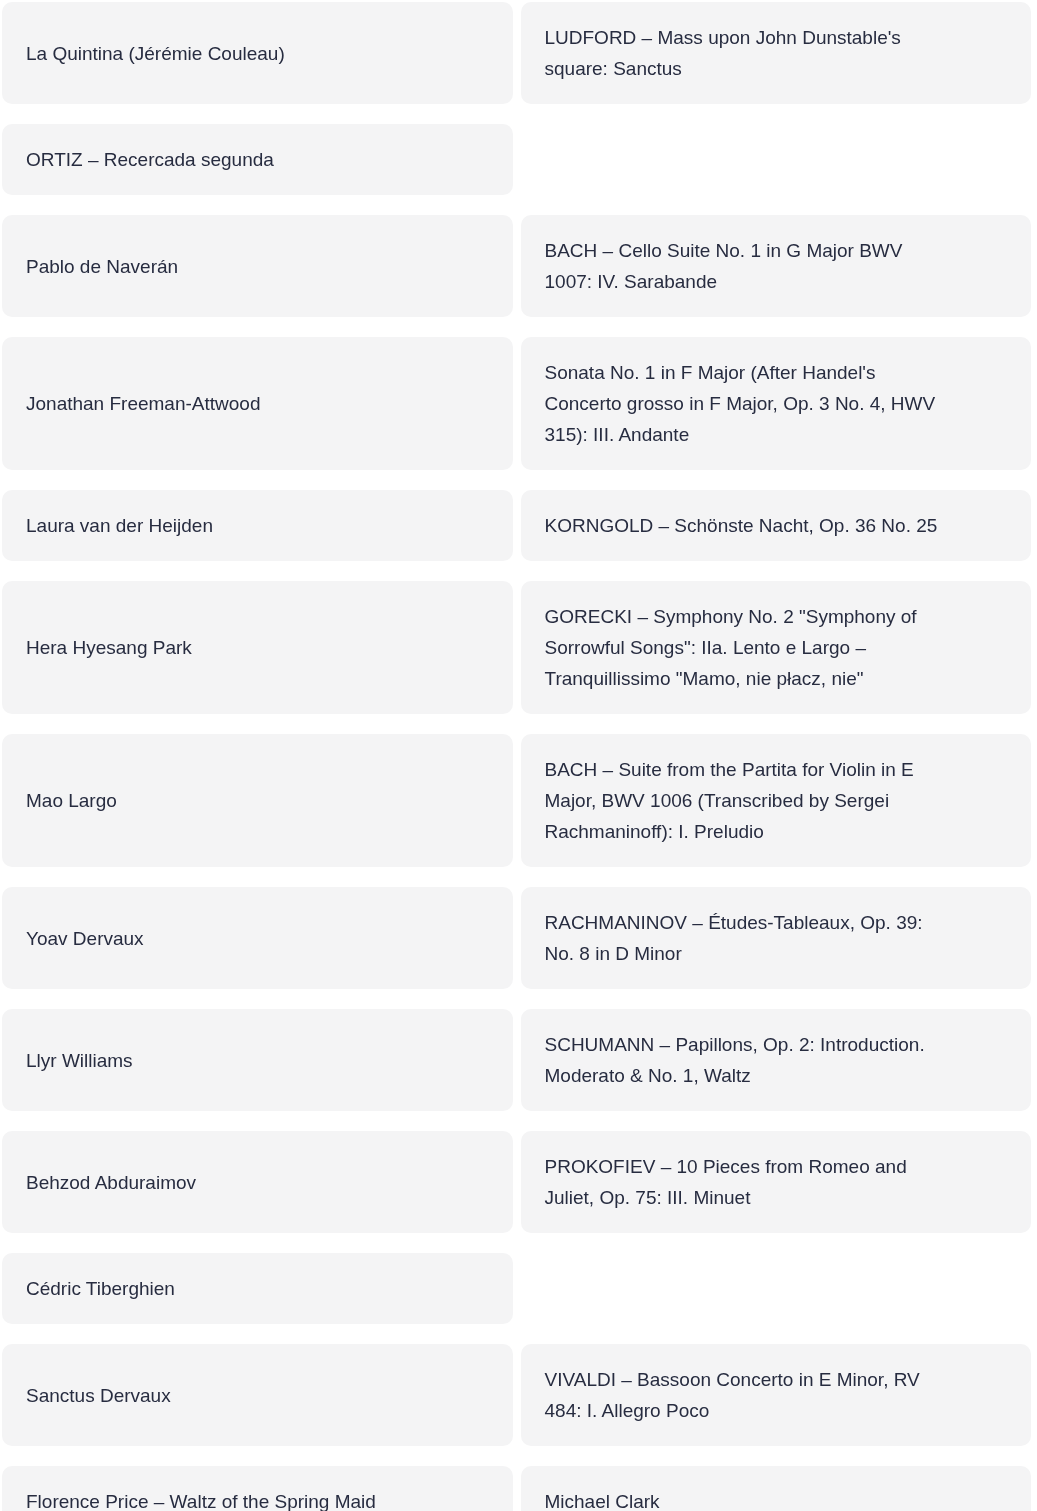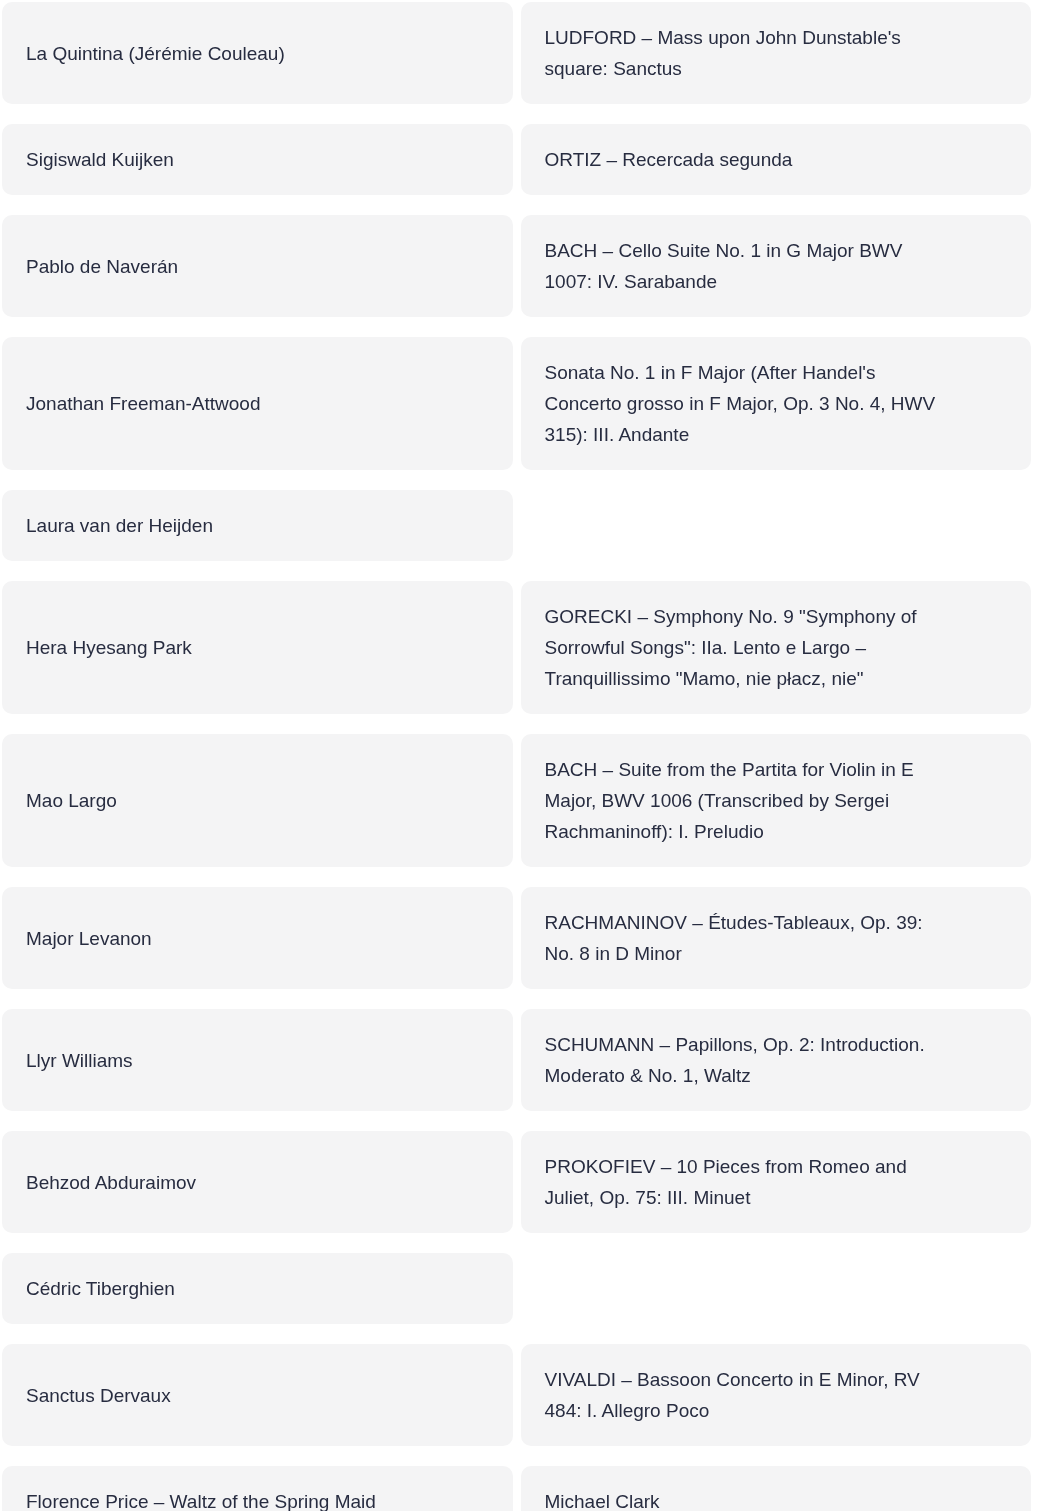--- a/index.html
+++ b/index.html
@@ -48,23 +48,20 @@
   <div class="pair-row">
     <div class="cell artist">
       <span class="label">La Quintina (Jérémie Couleau)</span>
     </div>
     <div class="cell work">
       <span class="label">LUDFORD – Mass upon John Dunstable's square: Sanctus</span>
     </div>
   </div>
 
   <div class="pair-row">
-    <div class="cell artist">
-      <span class="label">Sigiswald Kuijken</span>
-    </div>
     <div class="cell work">
       <span class="label">ORTIZ – Recercada segunda</span>
     </div>
   </div>
 
   <div class="pair-row">
     <div class="cell artist">
       <span class="label">Pablo de Naverán</span>
     </div>
     <div class="cell work">
@@ -78,43 +75,46 @@
     </div>
     <div class="cell work">
       <span class="label">Sonata No. 1 in F Major (After Handel's Concerto grosso in F Major, Op. 3 No. 4, HWV 315): III. Andante</span>
     </div>
   </div>
 
   <div class="pair-row">
     <div class="cell artist">
       <span class="label">Laura van der Heijden</span>
     </div>
+    <div class="cell work">
+      <span class="label">KORNGOLD – Schönste Nacht, Op. 36 No. 25</span>
+    </div>
   </div>
 
   <div class="pair-row">
     <div class="cell artist">
       <span class="label">Hera Hyesang Park</span>
     </div>
     <div class="cell work">
-      <span class="label">GORECKI – Symphony No. 9 "Symphony of Sorrowful Songs": IIa. Lento e Largo – Tranquillissimo "Mamo, nie płacz, nie"</span>
+      <span class="label">GORECKI – Symphony No. 2 "Symphony of Sorrowful Songs": IIa. Lento e Largo – Tranquillissimo "Mamo, nie płacz, nie"</span>
     </div>
   </div>
 
   <div class="pair-row">
     <div class="cell artist">
       <span class="label">Mao Largo</span>
     </div>
     <div class="cell work">
       <span class="label">BACH – Suite from the Partita for Violin in E Major, BWV 1006 (Transcribed by Sergei Rachmaninoff): I. Preludio</span>
     </div>
   </div>
 
   <div class="pair-row">
     <div class="cell artist">
-      <span class="label">Major Levanon</span>
+      <span class="label">Yoav Dervaux</span>
     </div>
     <div class="cell work">
       <span class="label">RACHMANINOV – Études-Tableaux, Op. 39: No. 8 in D Minor</span>
     </div>
   </div>
 
   <div class="pair-row">
     <div class="cell artist">
       <span class="label">Llyr Williams</span>
     </div>

